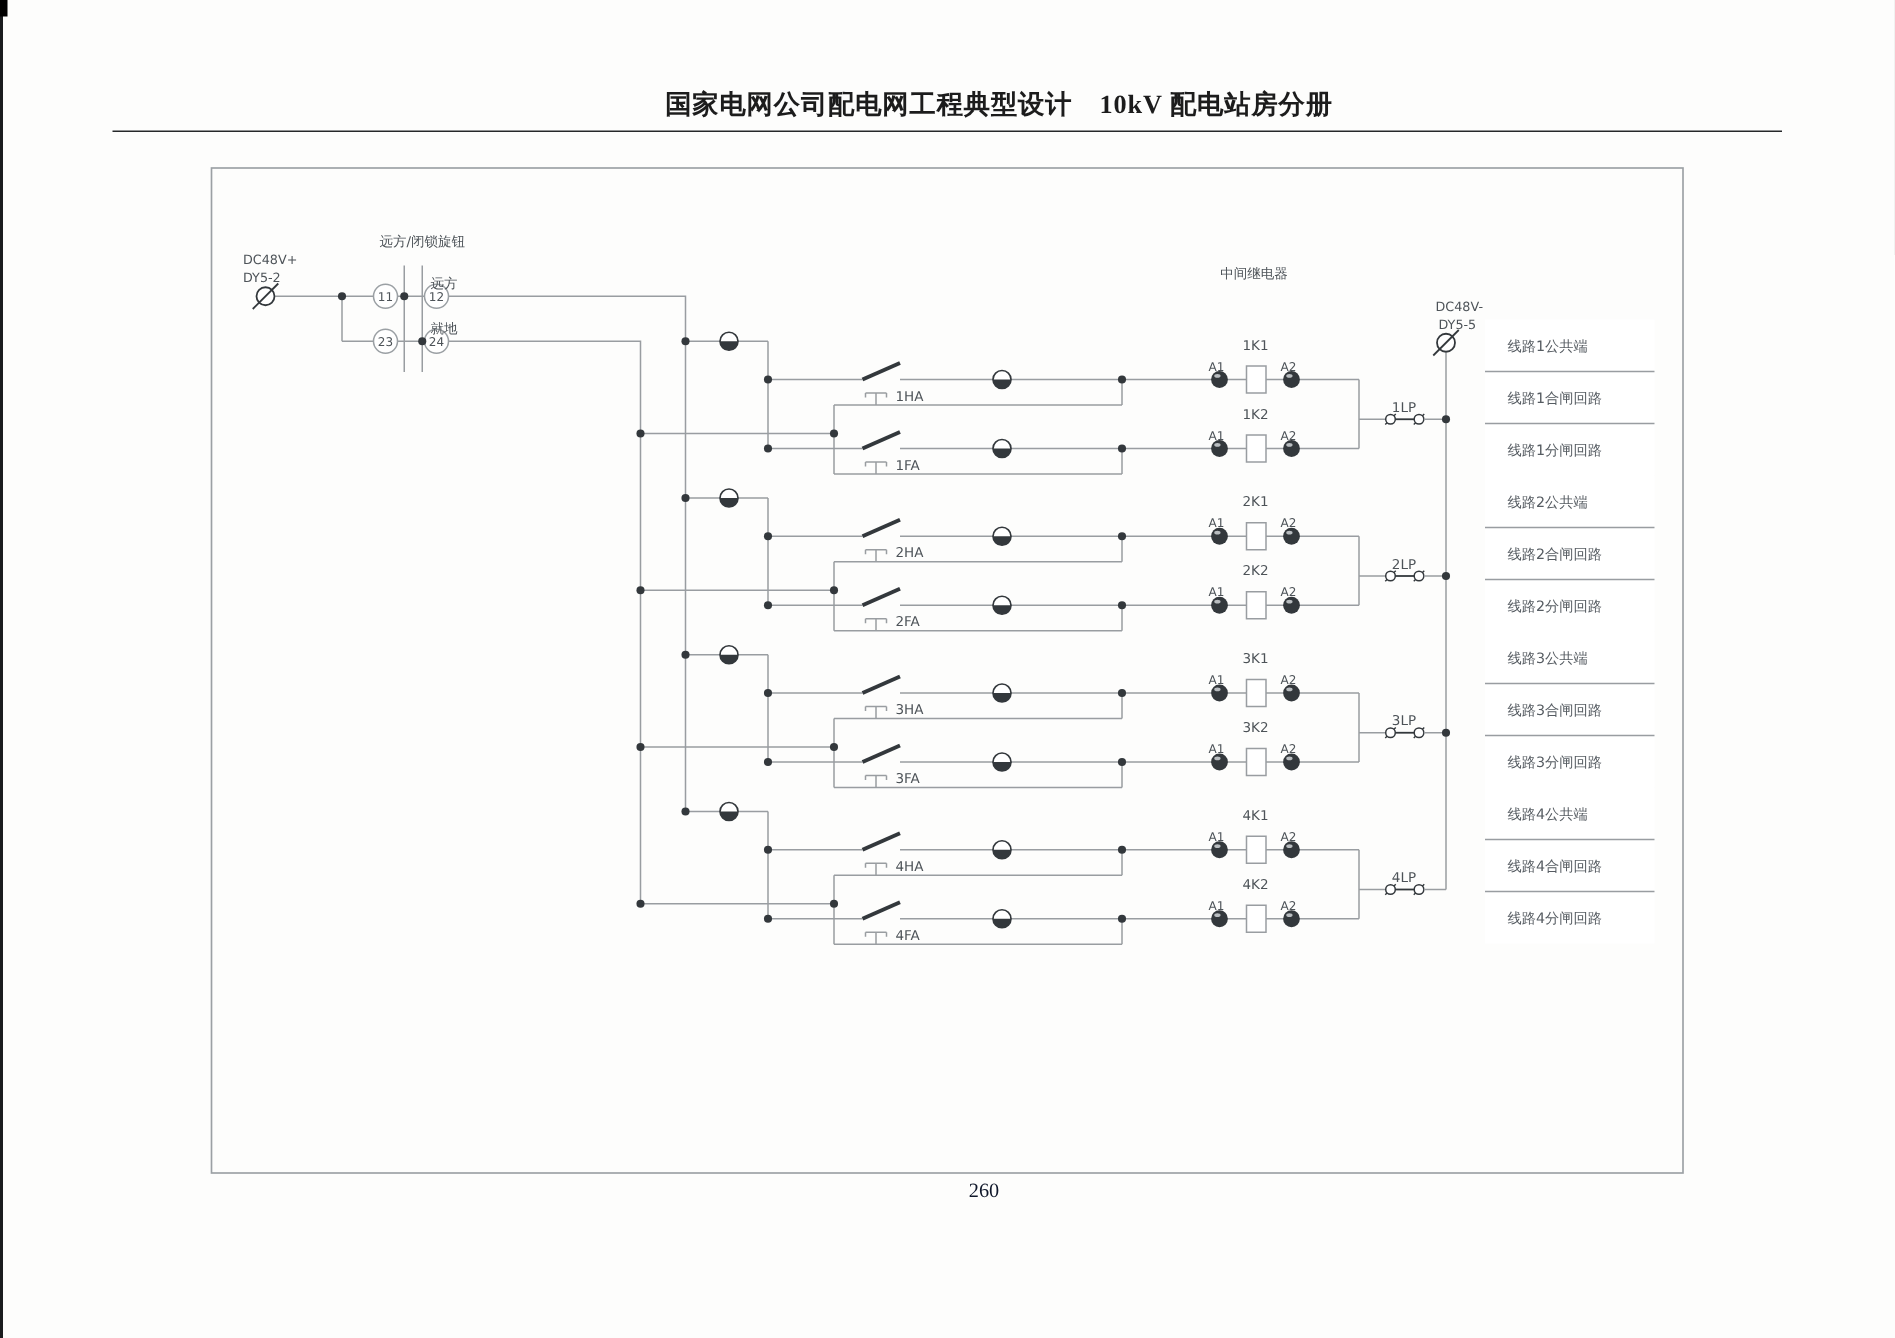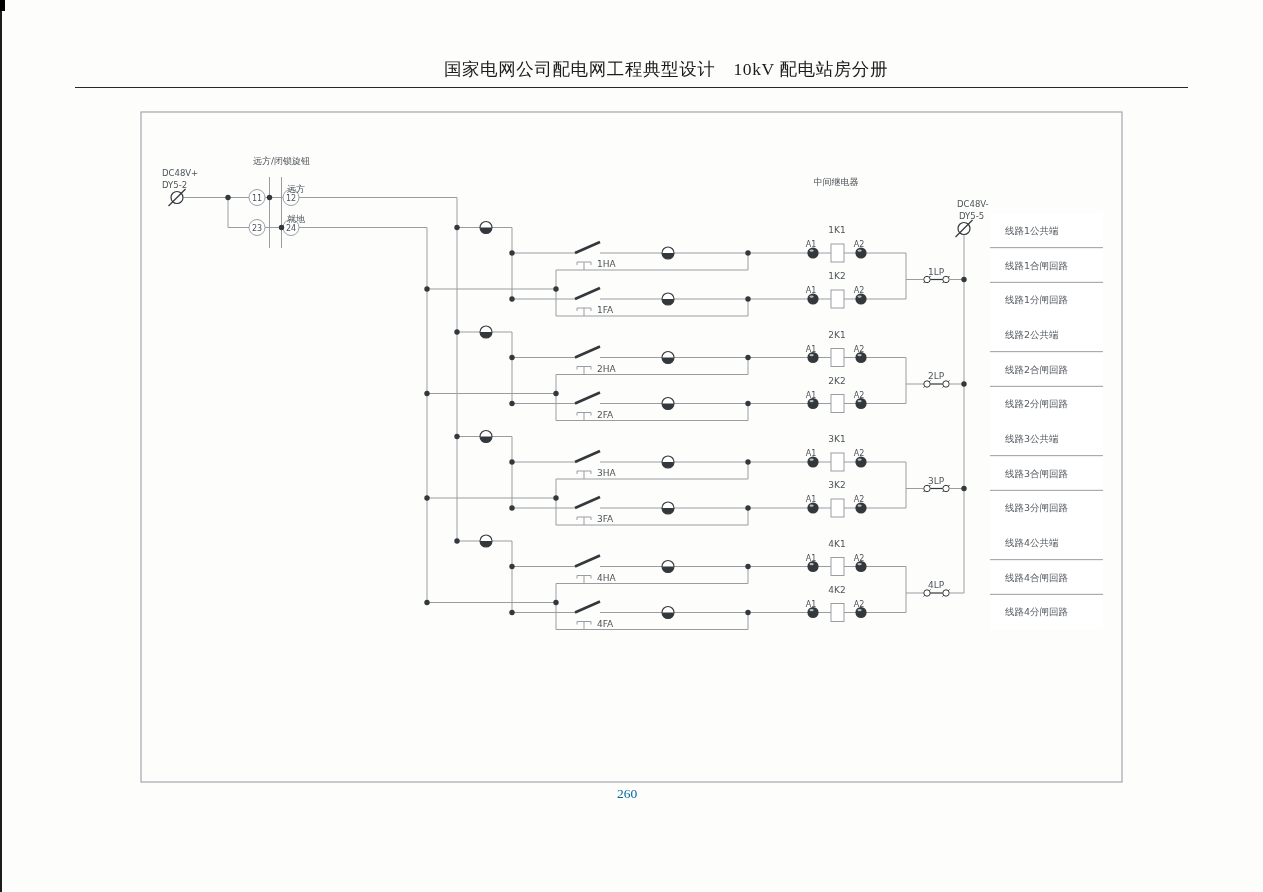--- a/index.html
+++ b/index.html
@@ -9,36 +9,36 @@
     background:#fdfdfc;
     overflow:hidden;
     font-family:"DejaVu Sans", sans-serif;
   }
   .edge-left{position:absolute;left:0;top:0;width:2px;height:892px;background:#1a1c1e;}
   .edge-nub{position:absolute;left:0;top:0;width:5px;height:11px;background:#000;}
   .header-title{
     position:absolute;left:666px;top:57px;transform:translateX(-50%);
     white-space:nowrap;
     font-family:"Liberation Serif","DejaVu Serif",serif;
-    font-size:17.5px;font-weight:400;color:#1c1c1c;letter-spacing:0.6px;
+    font-size:17.5px;font-weight:700;color:#1c1c1c;letter-spacing:0.6px;
   }
   .header-rule{
     position:absolute;left:75px;top:87px;width:1113px;height:0;
     border-top:1.8px solid #26282a;
   }
   .caption{
     position:absolute;left:643px;top:728px;transform:translateX(-50%);
     white-space:nowrap;
     font-family:"Liberation Serif","DejaVu Serif",serif;
     font-size:15.5px;color:#262626;letter-spacing:0.5px;
   }
   .page-number{
-    position:absolute;left:627px;top:786px;transform:translateX(-50%);
+    position:absolute;left:656px;top:786px;transform:translateX(-50%);
     font-family:"Liberation Serif","DejaVu Serif",serif;
-    font-size:13.5px;color:#0369a1;
+    font-size:13.5px;color:#0f172a;
   }
   svg#circuit{position:absolute;left:0;top:0;}
   svg text{font-family:"DejaVu Sans","Liberation Sans",sans-serif;}
 </style>
 </head>
 <body>
 
 <div class="page">
   <div class="edge-left"></div>
   <div class="edge-nub"></div>

